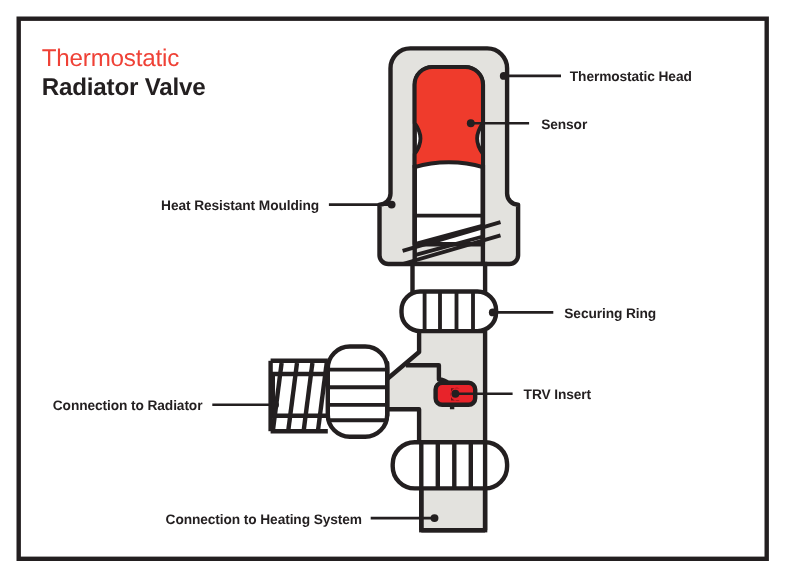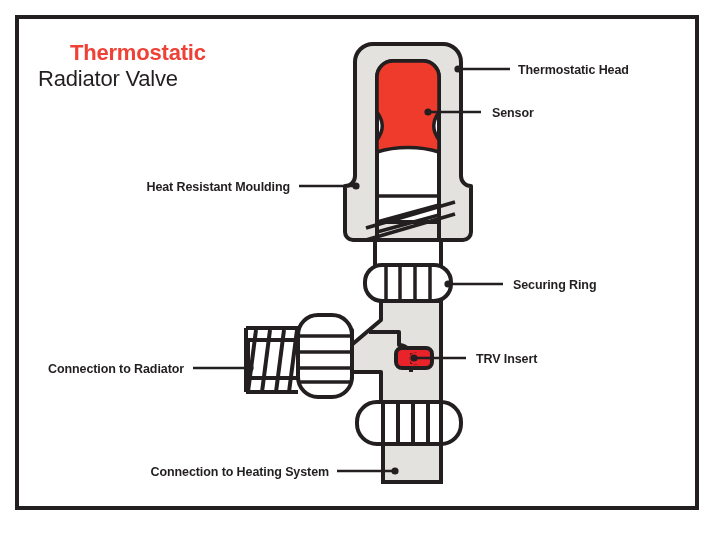--- a/index.html
+++ b/index.html
@@ -32,29 +32,28 @@
   }
   .title-block {
     position: absolute;
     left: 38px;
     top: 40px;
     line-height: 1.18;
     user-select: none;
   }
   .title-line1 {
     font-size: 22px;
-    font-weight: bold;
+    font-weight: normal;
     color: #ef4136;
     letter-spacing: -0.2px;
     display: block;
-    margin-left: 32px;
   }
   .title-line2 {
     font-size: 22px;
-    font-weight: normal;
+    font-weight: bold;
     color: #231f20;
     letter-spacing: -0.2px;
     display: block;
   }
   svg.art {
     position: absolute;
     left: 0;
     top: 0;
     width: 720px;
     height: 533px;

